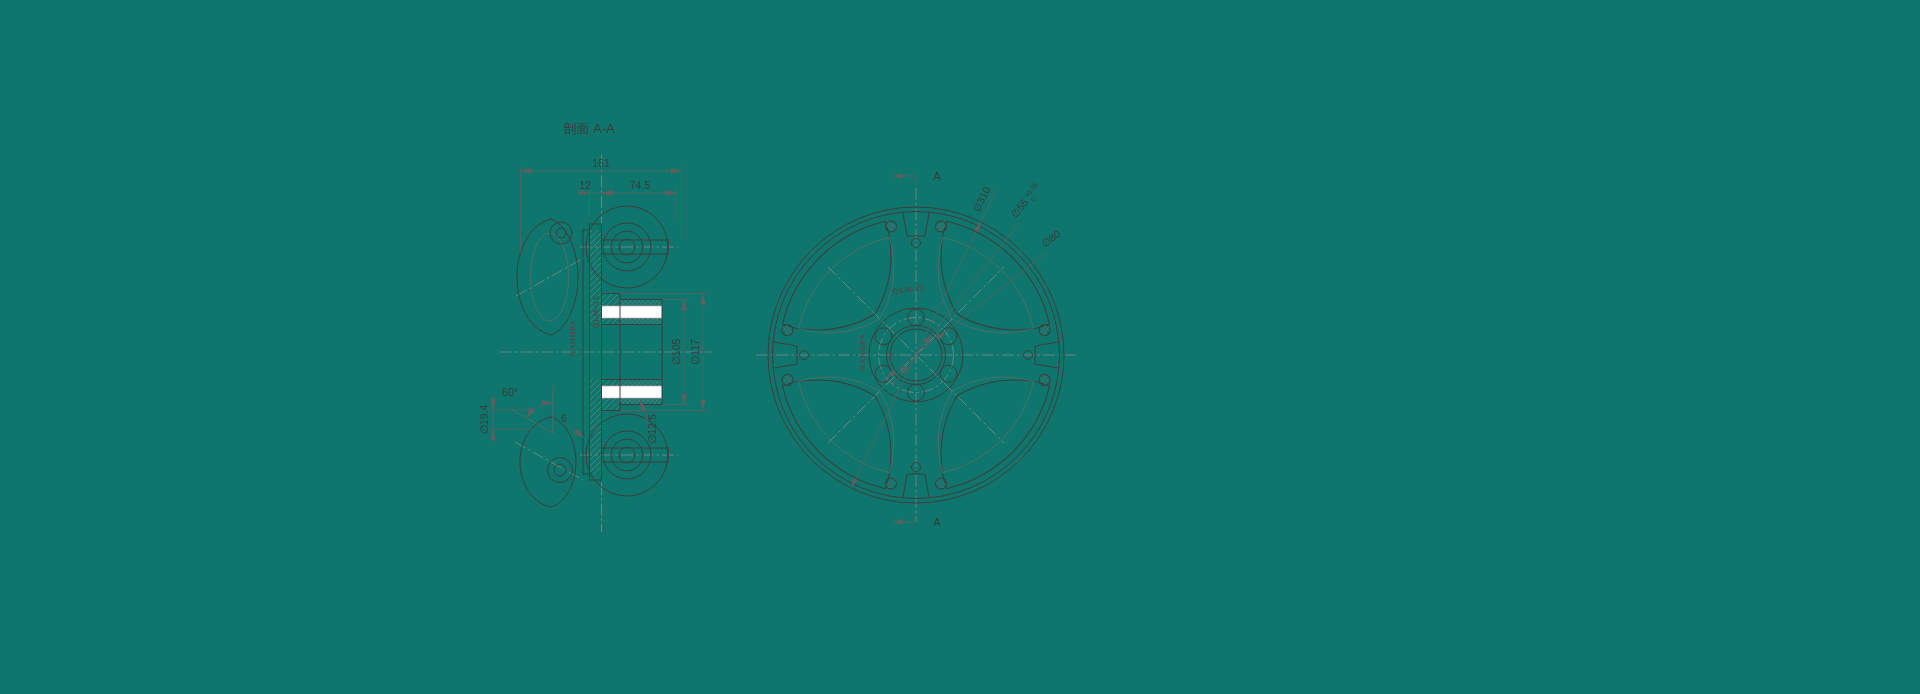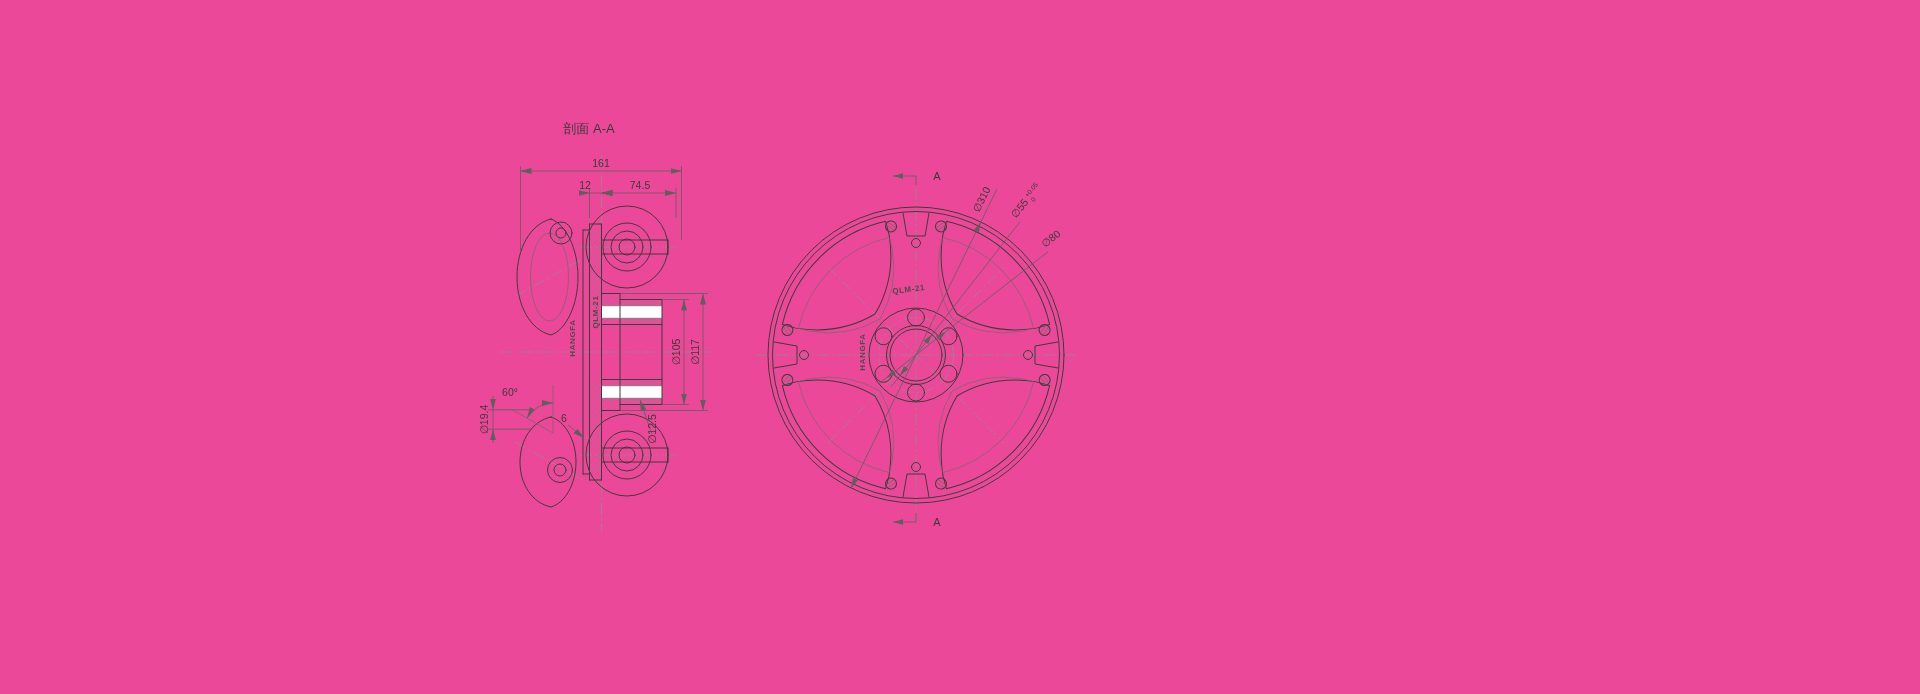--- a/index.html
+++ b/index.html
@@ -1,16 +1,16 @@
 <!DOCTYPE html>
 <html><head>
 <meta charset="utf-8">
 <style>
   html,body{margin:0;padding:0;background:#f4f4f4;}
-  .canvas{position:relative;width:1920px;height:694px;background:#ec4899;overflow:hidden;}
+  .canvas{position:relative;width:1920px;height:694px;background:#0f766e;overflow:hidden;}
   svg{position:absolute;left:0;top:0;}
   .part{stroke:#3d3d3d;stroke-width:1;fill:none;stroke-linejoin:round;stroke-linecap:round;}
   .thin{stroke:#6a6a6a;stroke-width:.7;fill:none;}
   .dim{stroke:#5f5f5f;stroke-width:.8;fill:none;}
   .cl{stroke:#8f8f8f;stroke-width:.7;fill:none;stroke-dasharray:12 3 2.5 3;}
   .arr{fill:#5f5f5f;stroke:none;}
   text{font-family:"Liberation Sans","DejaVu Sans",sans-serif;fill:#3a3a3a;}
   .dimtxt{font-size:10.5px;}
   .title{font-size:13px;}
   .mark{font-size:8px;font-weight:bold;fill:#4c4c4c;letter-spacing:.6px;}

